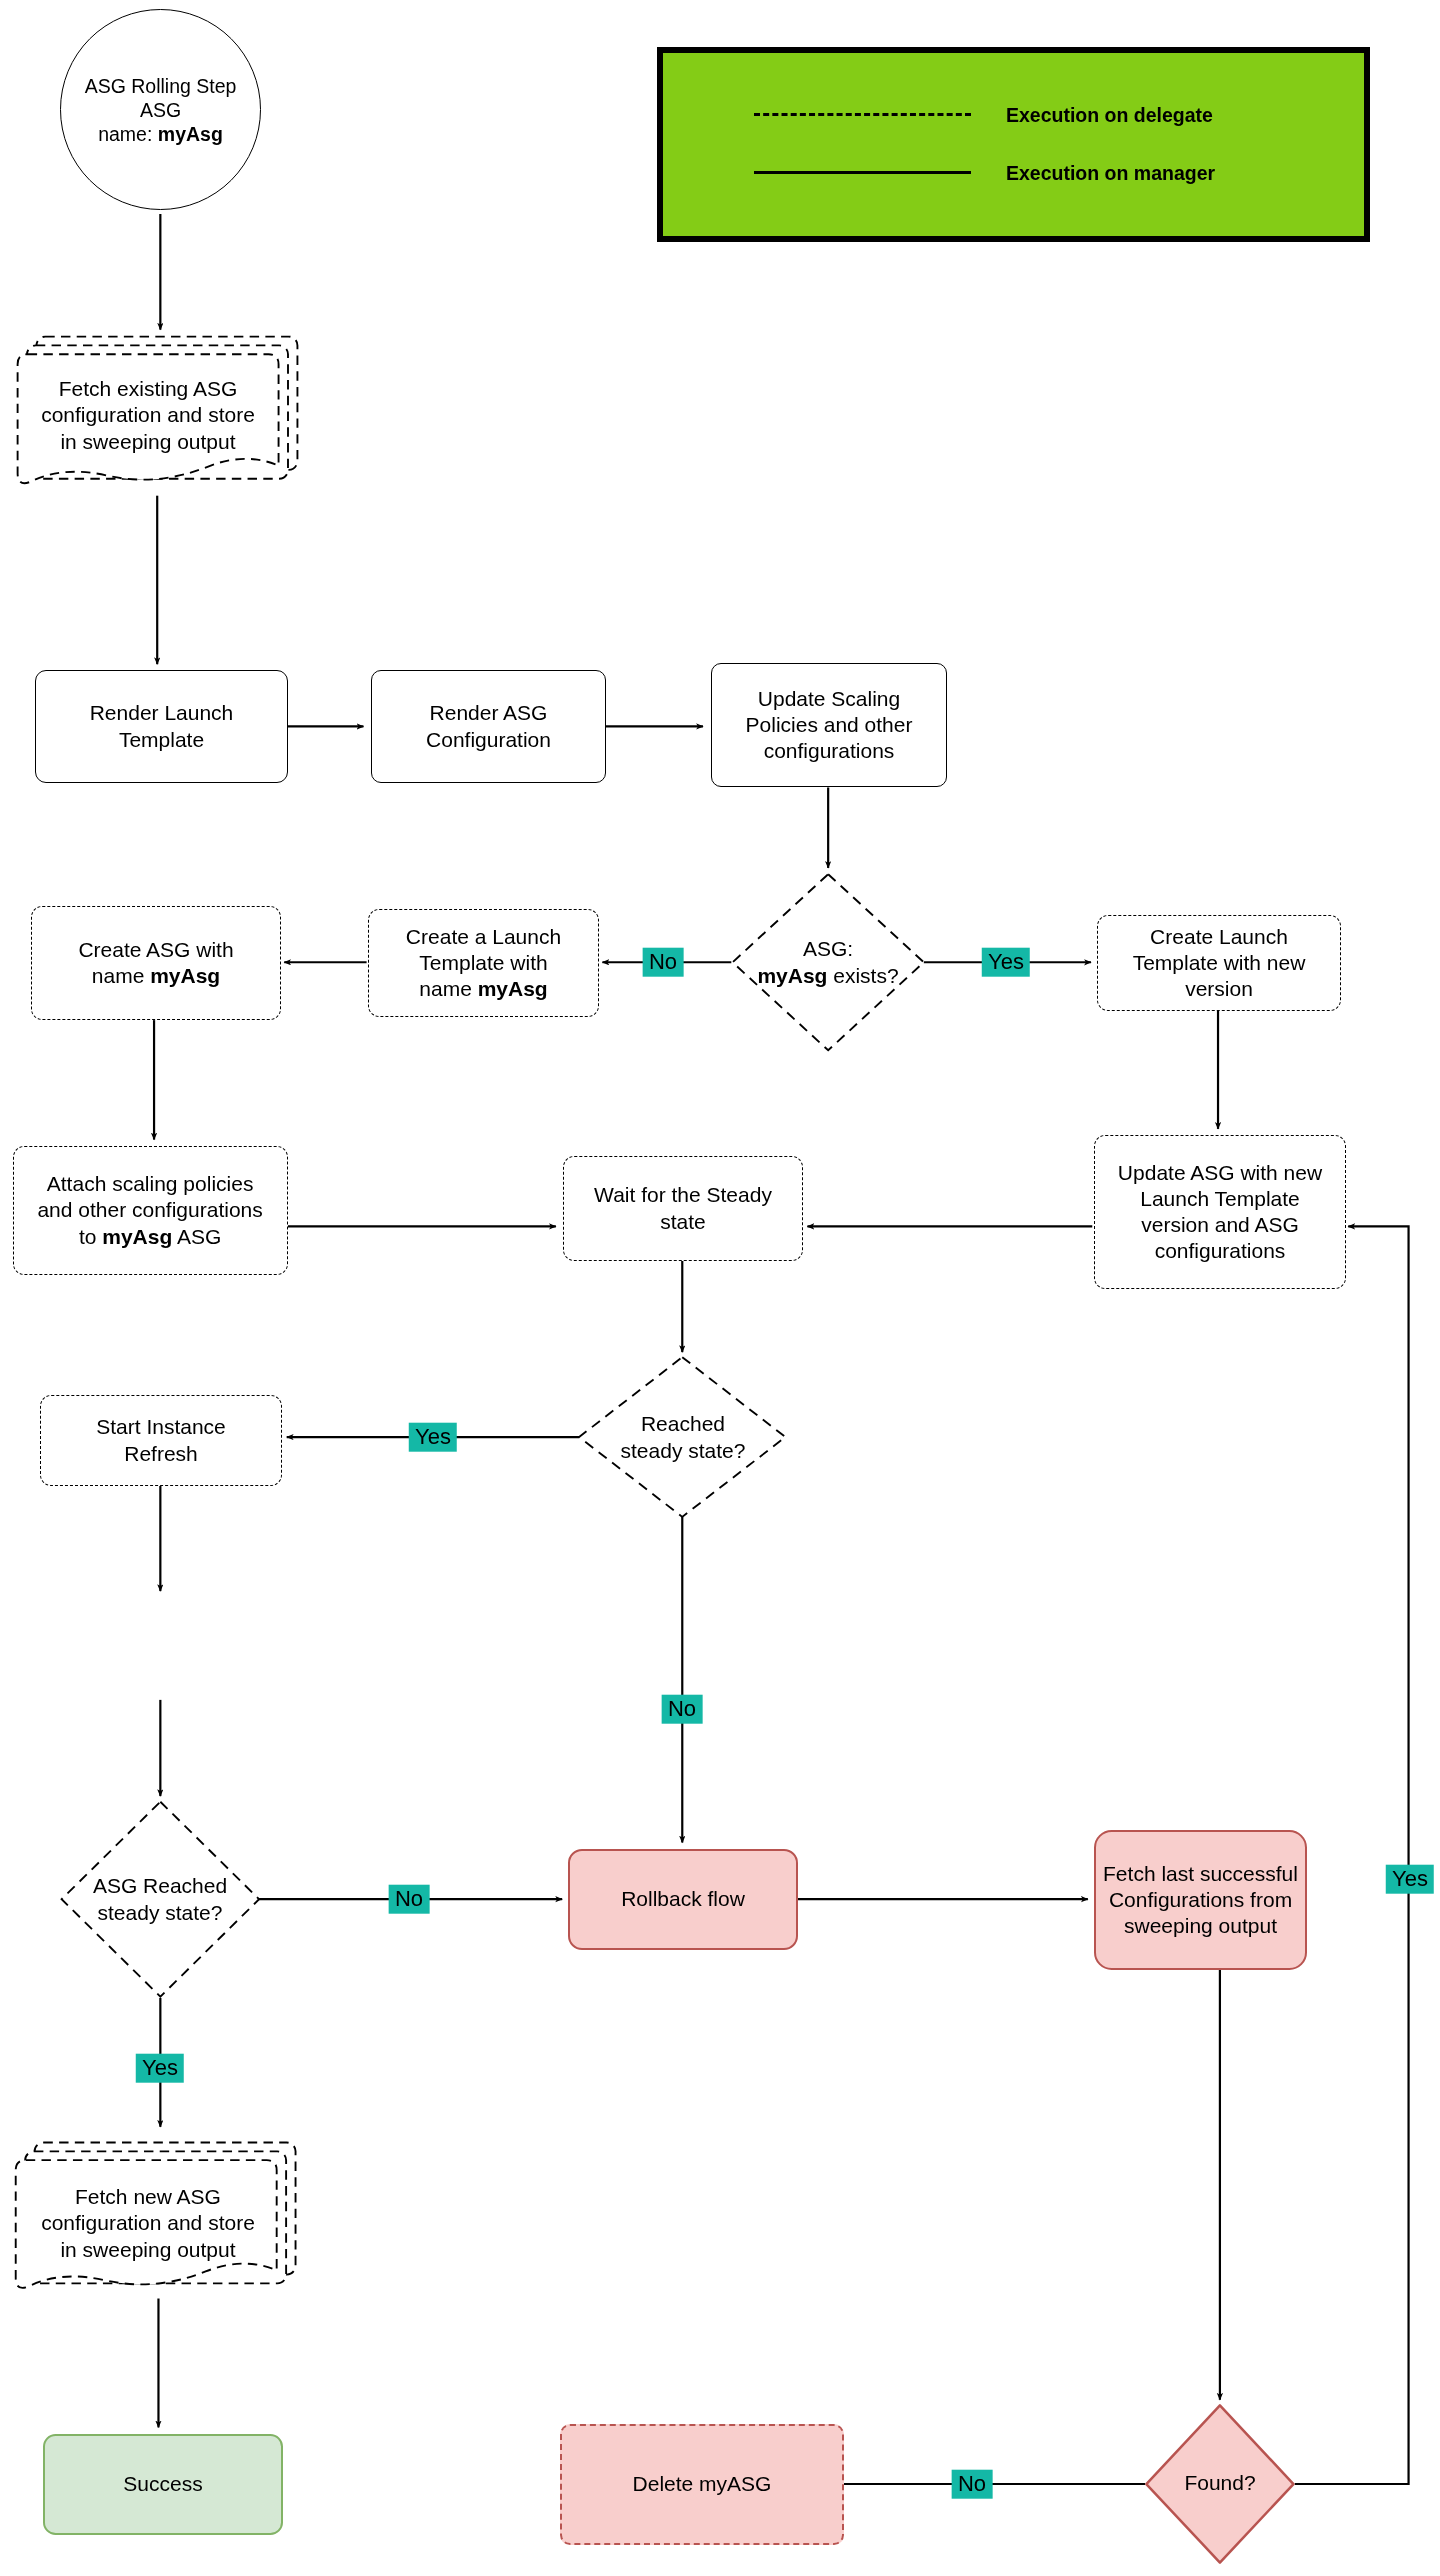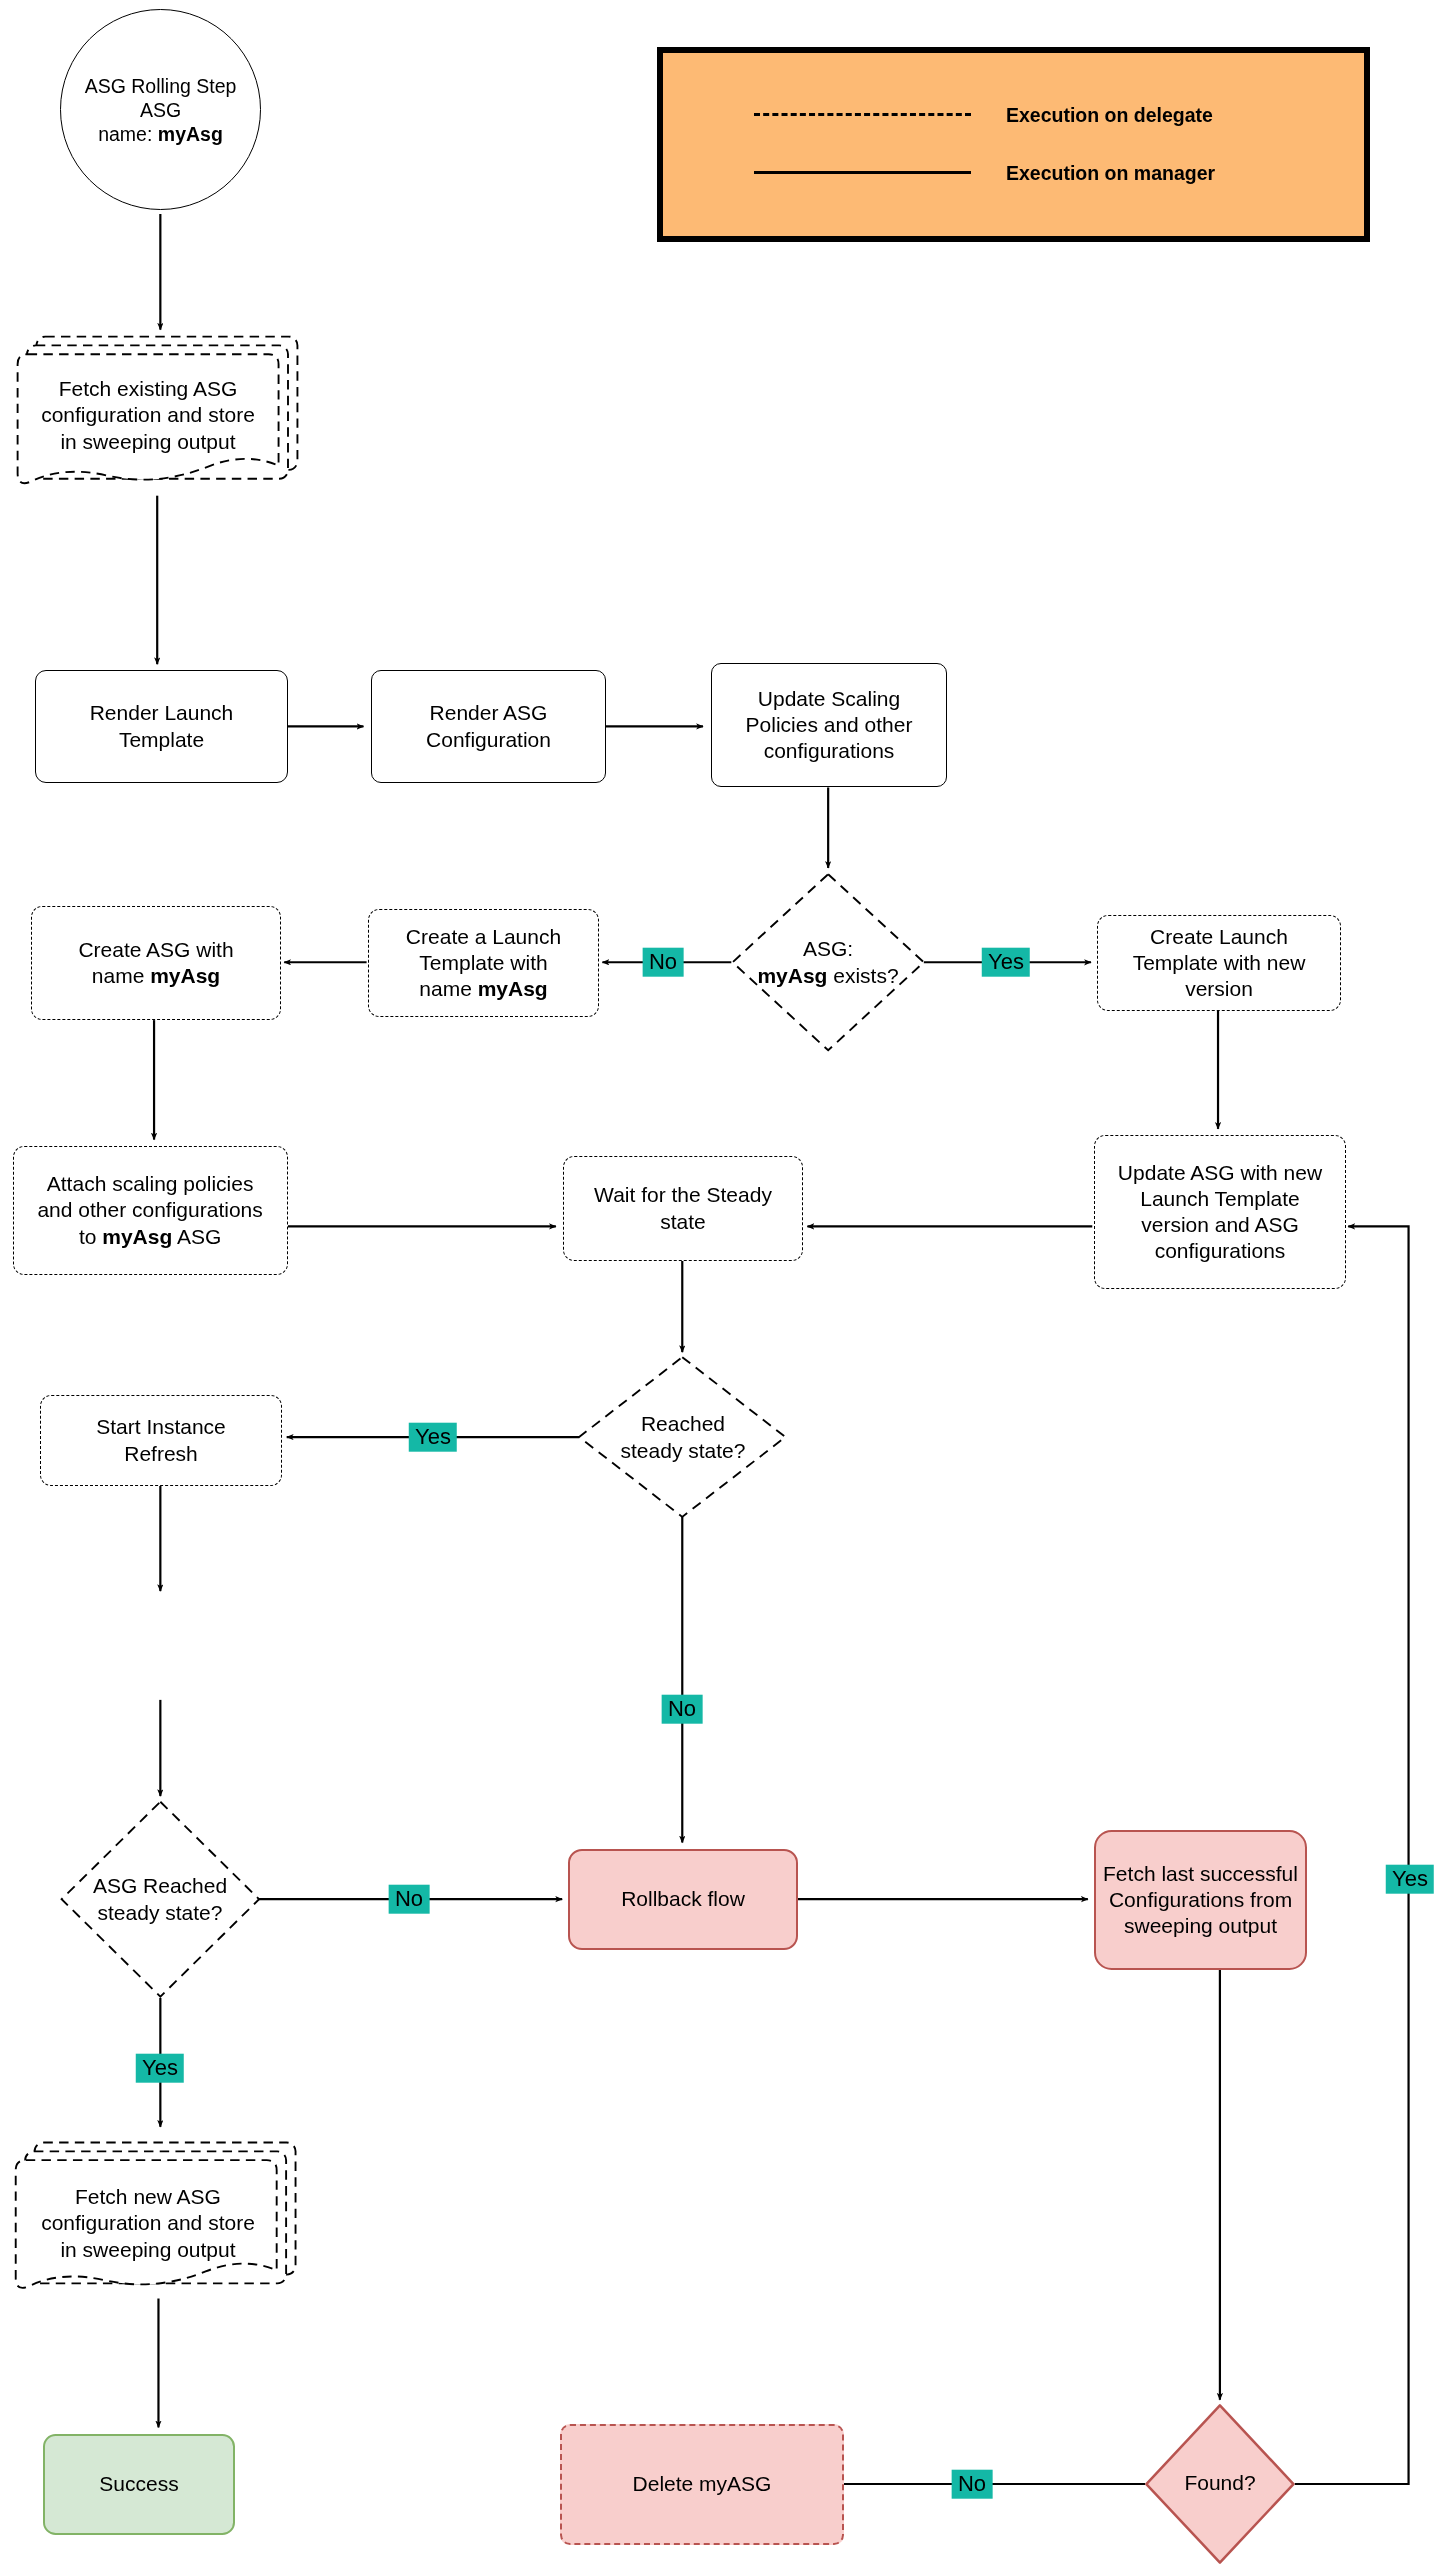--- a/index.html
+++ b/index.html
@@ -13,21 +13,21 @@
   .solidbox{border:1.9px solid #000;border-radius:10px;}
   .circle{border:1.9px solid #000;border-radius:50%;font-size:19.5px;}
   .rednode{background:#F8CECC;border:2.5px solid #B85450;border-radius:14px;}
   .reddash{background:#F8CECC;border:2.5px dashed #B85450;border-radius:10px;}
   .greennode{background:#D5E8D4;border:2.5px solid #82B366;border-radius:12.6px;}
   .overlay{position:absolute;box-sizing:border-box;display:flex;align-items:center;justify-content:center;
            text-align:center;font-size:21px;line-height:1.24;background:transparent;}
   .edge-label{position:absolute;transform:translate(-50%,-50%);background:#14b8a6;padding:1.3px 6.3px;
               font-size:22px;white-space:nowrap;}
   .legend{position:absolute;left:657px;top:47px;width:713px;height:195px;border:6.3px solid #000;
-          box-sizing:border-box;background:#fdba74;}
+          box-sizing:border-box;background:#84cc16;}
   .legend-sample{position:absolute;left:91px;width:217px;height:0;}
   .legend-sample.dash{border-top:3.1px dashed #000;top:60px;}
   .legend-sample.solid{border-top:3.8px solid #000;top:118px;}
   .legend-label{position:absolute;left:343px;transform:translateY(-50%);font-weight:bold;font-size:19.5px;white-space:nowrap;}
   .legend-label.r1{top:62px;}
   .legend-label.r2{top:120px;}
   b{font-weight:bold;}
 </style>
 </head>
 <body>
@@ -220,21 +220,21 @@
   </div>
 
   <div class="overlay" style="left:22px;top:2170px;width:252px;height:107px;">
     <div>
       <span class="ln">Fetch new ASG</span>
       <span class="ln">configuration and store</span>
       <span class="ln">in sweeping output</span>
     </div>
   </div>
 
-  <div class="node greennode" style="left:43px;top:2434px;width:192px;height:101px;">
+  <div class="node greennode" style="left:43px;top:2434px;width:240px;height:101px;">
     <span>Success</span>
   </div>
 
   <div class="node reddash" style="left:560px;top:2424px;width:284px;height:121px;">
     <span>Delete myASG</span>
   </div>
 
   <div class="overlay" style="left:1157px;top:2446px;width:126px;height:75px;">
     <span>Found?</span>
   </div>

